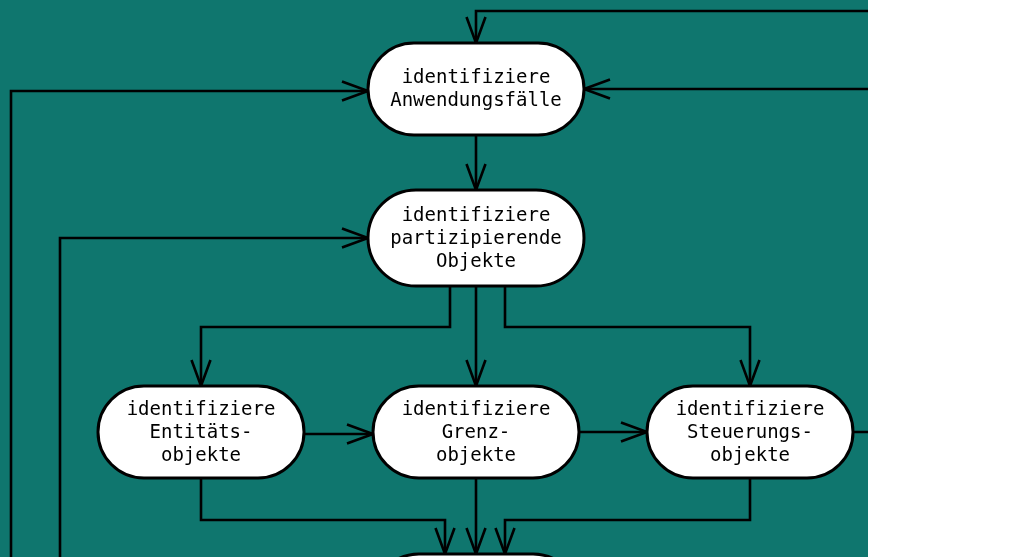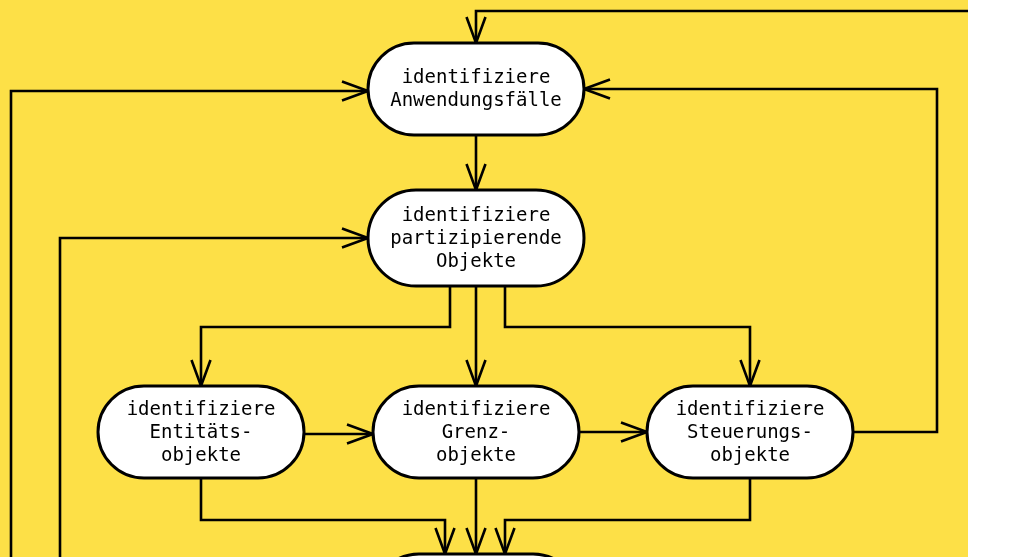--- a/index.html
+++ b/index.html
@@ -3,23 +3,23 @@
 <meta charset="utf-8">
 <title>Flowchart</title>
 <style>
   html, body {
     margin: 0;
     padding: 0;
     background: #ffffff;
   }
   #canvas-wrap {
     position: relative;
-    width: 968px;
+    width: 868px;
     height: 557px;
-    background: #fde047;
+    background: #0f766e;
     overflow: hidden;
     text-decoration: underline;
   }
   svg#flowchart {
     display: block;
     width: 1024px;
     height: 557px;
   }
   .edge-line {
     fill: none;

